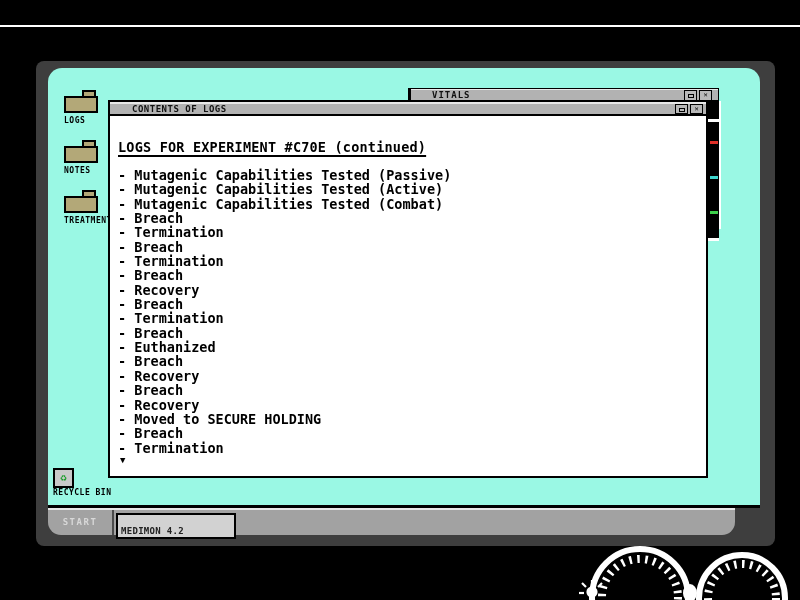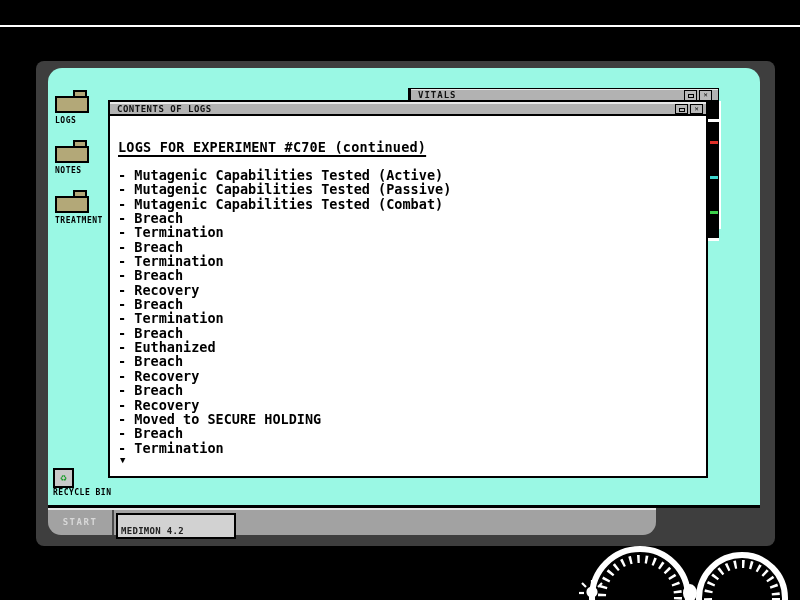--- a/index.html
+++ b/index.html
@@ -10,75 +10,75 @@
 
   #monitor-frame { position:absolute; left:36px; top:61px; width:739px; height:485px;
                    background:#3e3e3e; border-radius:8px; }
 
   #desktop { position:absolute; left:48px; top:68px; width:712px; height:437px;
              border-radius:14px 14px 0 0; z-index:1; }
   #desktop-sep { position:absolute; left:48px; top:505px; width:712px; height:3px; background:#000; z-index:1; }
 
   
   #desktop-icons { position:absolute; left:7px; top:22px; }
-  .desk-icon { width:62px; margin-bottom:15px; cursor:pointer; }
+  .desk-icon { width:62px; margin-bottom:15px; cursor:pointer;margin-left:9px; }
   .folder { width:34px; position:relative; }
   .folder-tab { width:14px; height:6px; background:#b3a878; border:2px solid #000; border-bottom:none;
                 margin-left:18px; }
   .folder-body { width:34px; height:17px; background:#b3a878; border:2px solid #000; }
   .icon-label { font-size:8px; font-weight:bold; letter-spacing:0.5px; color:#000; margin-top:3px; }
 
   #recycle-bin { position:absolute; left:5px; top:400px; cursor:pointer; }
   #recycle-icon { width:21px; height:20px; background:#c9c9c9; border:2px solid #000;
                   color:#1f9e2f; font-size:11px; line-height:15px; text-align:center; font-weight:bold; }
   #recycle-label { font-size:8px; font-weight:bold; letter-spacing:0.5px; color:#000; margin-top:0; }
 
   
   #vitals-window { position:absolute; left:408px; top:88px; width:311px; height:141px;
                    background:#000; z-index:2; border-left:2px solid #000; }
   #vitals-titlebar { position:relative; height:13px; background:#b2b2b2; border:1px solid #000;
                      box-shadow: inset 0 1px 0 #e9e9e9; overflow:hidden; }
   #vitals-title { font-size:9px; font-weight:bold; letter-spacing:1px; color:#111;
-                  padding-left:7px; line-height:13px; }
+                  padding-left:21px; line-height:13px; }
   .vitals-btn { position:absolute; top:1px; width:13px; height:11px; background:#b9b9b9;
                 border:1px solid #000; font-size:7px; line-height:9px; text-align:center;
                 font-weight:bold; color:#000; }
   #vitals-min { right:21px; } #vitals-close { right:6px; }
   #vitals-body { position:absolute; left:0; top:13px; width:311px; height:128px;
                  background:#000; border-right:2px solid #fff; }
   #vitals-screen { position:absolute; left:150px; top:18px; width:159px; height:122px;
                    background:#000; border-top:3px solid #fff; border-bottom:3px solid #fff; }
   .tick { position:absolute; left:300px; width:8px; height:3px; }
   #tick-red   { top:40px; }
   #tick-cyan  { top:75px; }
   #tick-green { top:110px; }
 
   
   #logs-window { position:absolute; left:108px; top:100px; width:600px; height:378px;
                  background:#fff; border:2px solid #000; z-index:3; }
   #logs-titlebar { position:relative; height:14px; background:#b3b3b3; border-bottom:2px solid #000;
                    box-shadow: inset 0 2px 0 #e9e9e9; }
   #logs-title { font-size:9px; font-weight:bold; letter-spacing:0.5px; color:#111;
-                padding-left:7px; line-height:14px; }
+                padding-left:22px; line-height:14px; }
   .win-btn { position:absolute; top:2px; width:13px; height:10px; background:#b9b9b9;
              border:1px solid #000; font-size:7px; line-height:8px; text-align:center;
              font-weight:bold; color:#000; cursor:pointer; }
   #logs-min { right:18px; } #logs-close { right:3px; }
   .mini-glyph { width:6px; height:4px; border:1px solid #000; margin:3px auto 0; }
 
   #logs-content { padding:23px 8px 0 8px; color:#000; }
   #logs-heading { font-size:13.5px; font-weight:bold; letter-spacing:0.2px;
                   text-decoration:underline; text-decoration-thickness:2px; text-underline-offset:3px;
                   white-space:pre; }
   #log-list { margin-top:13px; }
   .log-row { font-size:13.5px; font-weight:bold; line-height:14.35px; white-space:pre; }
   #scroll-down { font-size:9px; line-height:9px; color:#000; margin-top:1px; padding-left:2px; cursor:pointer; }
 
   
-  #taskbar { position:absolute; left:48px; top:508px; width:608px; height:27px;
+  #taskbar { position:absolute; left:48px; top:508px; width:687px; height:27px;
              background:#a2a2a2; border-top:2px solid #e6e6e6; border-radius:0 0 13px 13px; z-index:4; }
   #start-button { position:absolute; left:0; top:0; width:64px; height:25px;
                   color:#d8d8d8; font-size:9px; font-weight:bold; letter-spacing:1.5px;
                   text-align:center; line-height:25px; cursor:pointer; }
   #taskbar-divider { position:absolute; left:64px; top:0; width:2px; height:25px; background:#4a4a4a; }
   #task-item { position:absolute; left:68px; top:3px; width:120px; height:18px;
                background:#d2d2d2; border:2px solid #000; font-size:9px; font-weight:bold;
                color:#222; padding:11px 3px; letter-spacing:0.3px; cursor:pointer; }
 
   #doodle { position:absolute; left:575px; top:544px; width:225px; height:56px; z-index:0; }
@@ -141,22 +141,22 @@
   <div id="logs-titlebar">
     <div id="logs-title">CONTENTS OF LOGS</div>
     <div id="logs-min" class="win-btn">
       <div class="mini-glyph"></div>
     </div>
     <div id="logs-close" class="win-btn">✕</div>
   </div>
   <div id="logs-content">
     <div id="logs-heading">LOGS FOR EXPERIMENT #C70E (continued)</div>
     <div id="log-list">
+        <div class="log-row"><span>-</span> <span>Mutagenic Capabilities Tested (Passive)</span></div>
         <div class="log-row"><span>-</span> <span>Mutagenic Capabilities Tested (Active)</span></div>
-        <div class="log-row"><span>-</span> <span>Mutagenic Capabilities Tested (Passive)</span></div>
         <div class="log-row"><span>-</span> <span>Mutagenic Capabilities Tested (Combat)</span></div>
         <div class="log-row"><span>-</span> <span>Breach</span></div>
         <div class="log-row"><span>-</span> <span>Termination</span></div>
         <div class="log-row"><span>-</span> <span>Breach</span></div>
         <div class="log-row"><span>-</span> <span>Termination</span></div>
         <div class="log-row"><span>-</span> <span>Breach</span></div>
         <div class="log-row"><span>-</span> <span>Recovery</span></div>
         <div class="log-row"><span>-</span> <span>Breach</span></div>
         <div class="log-row"><span>-</span> <span>Termination</span></div>
         <div class="log-row"><span>-</span> <span>Breach</span></div>

